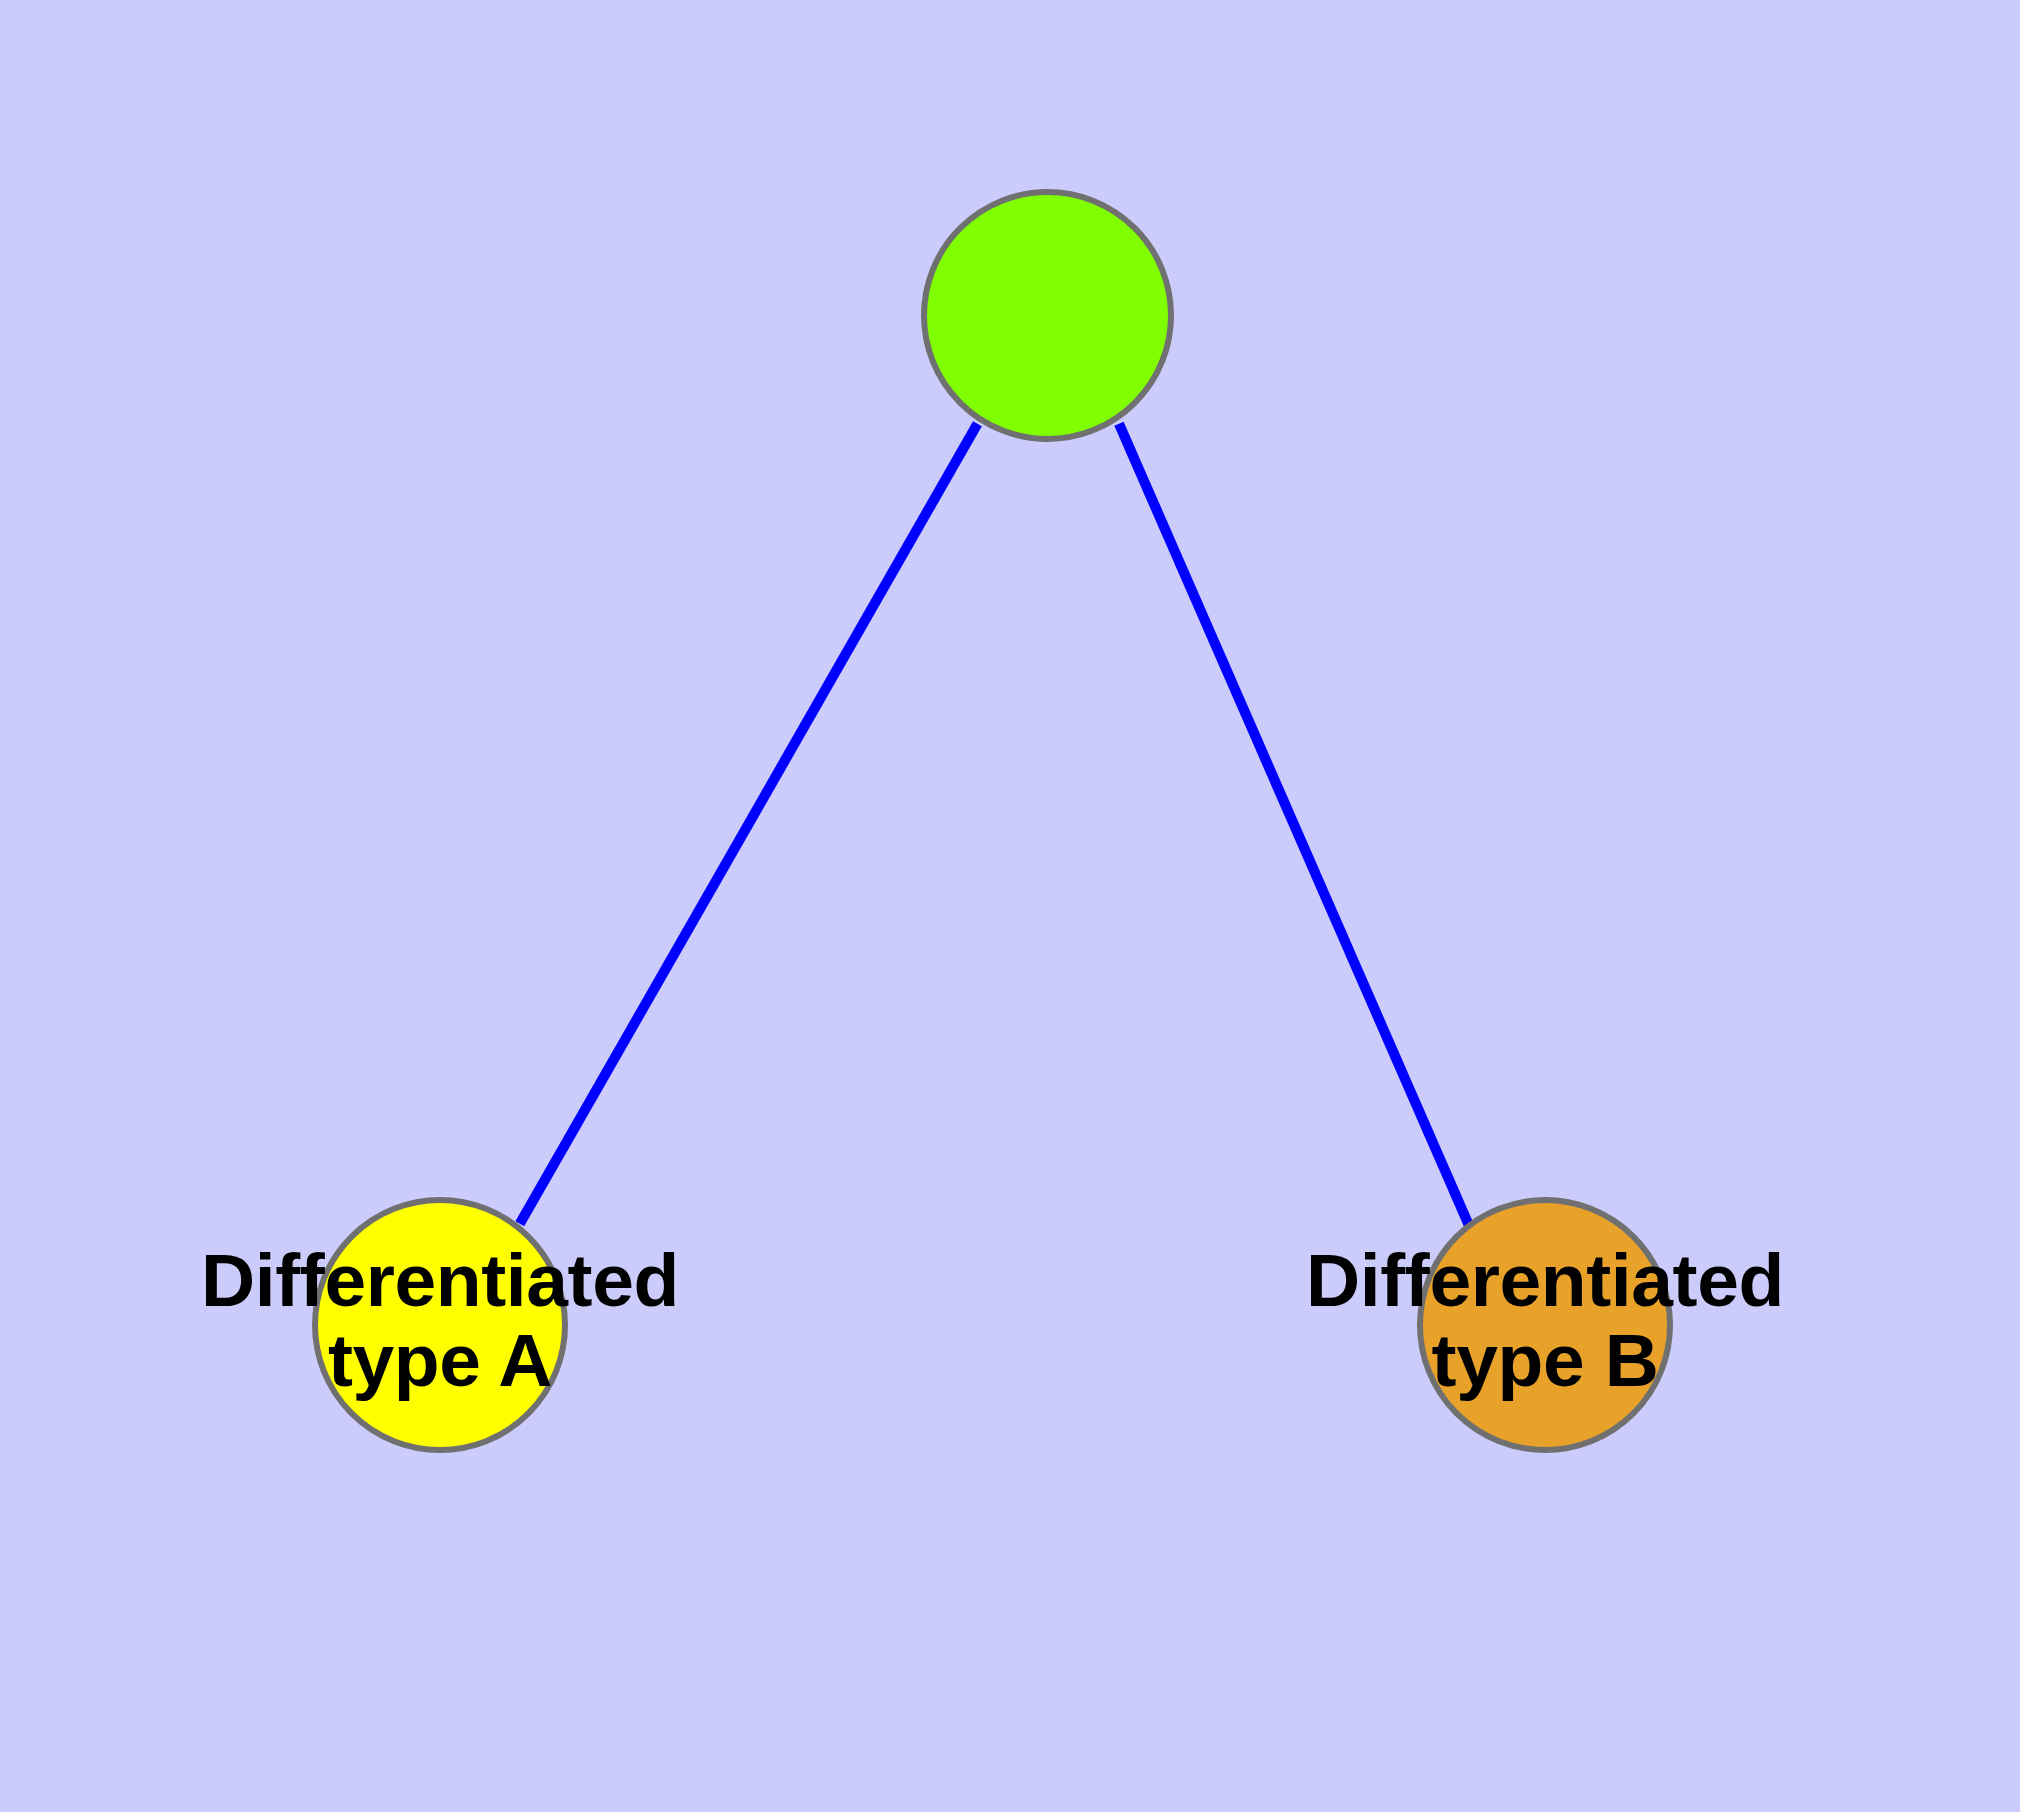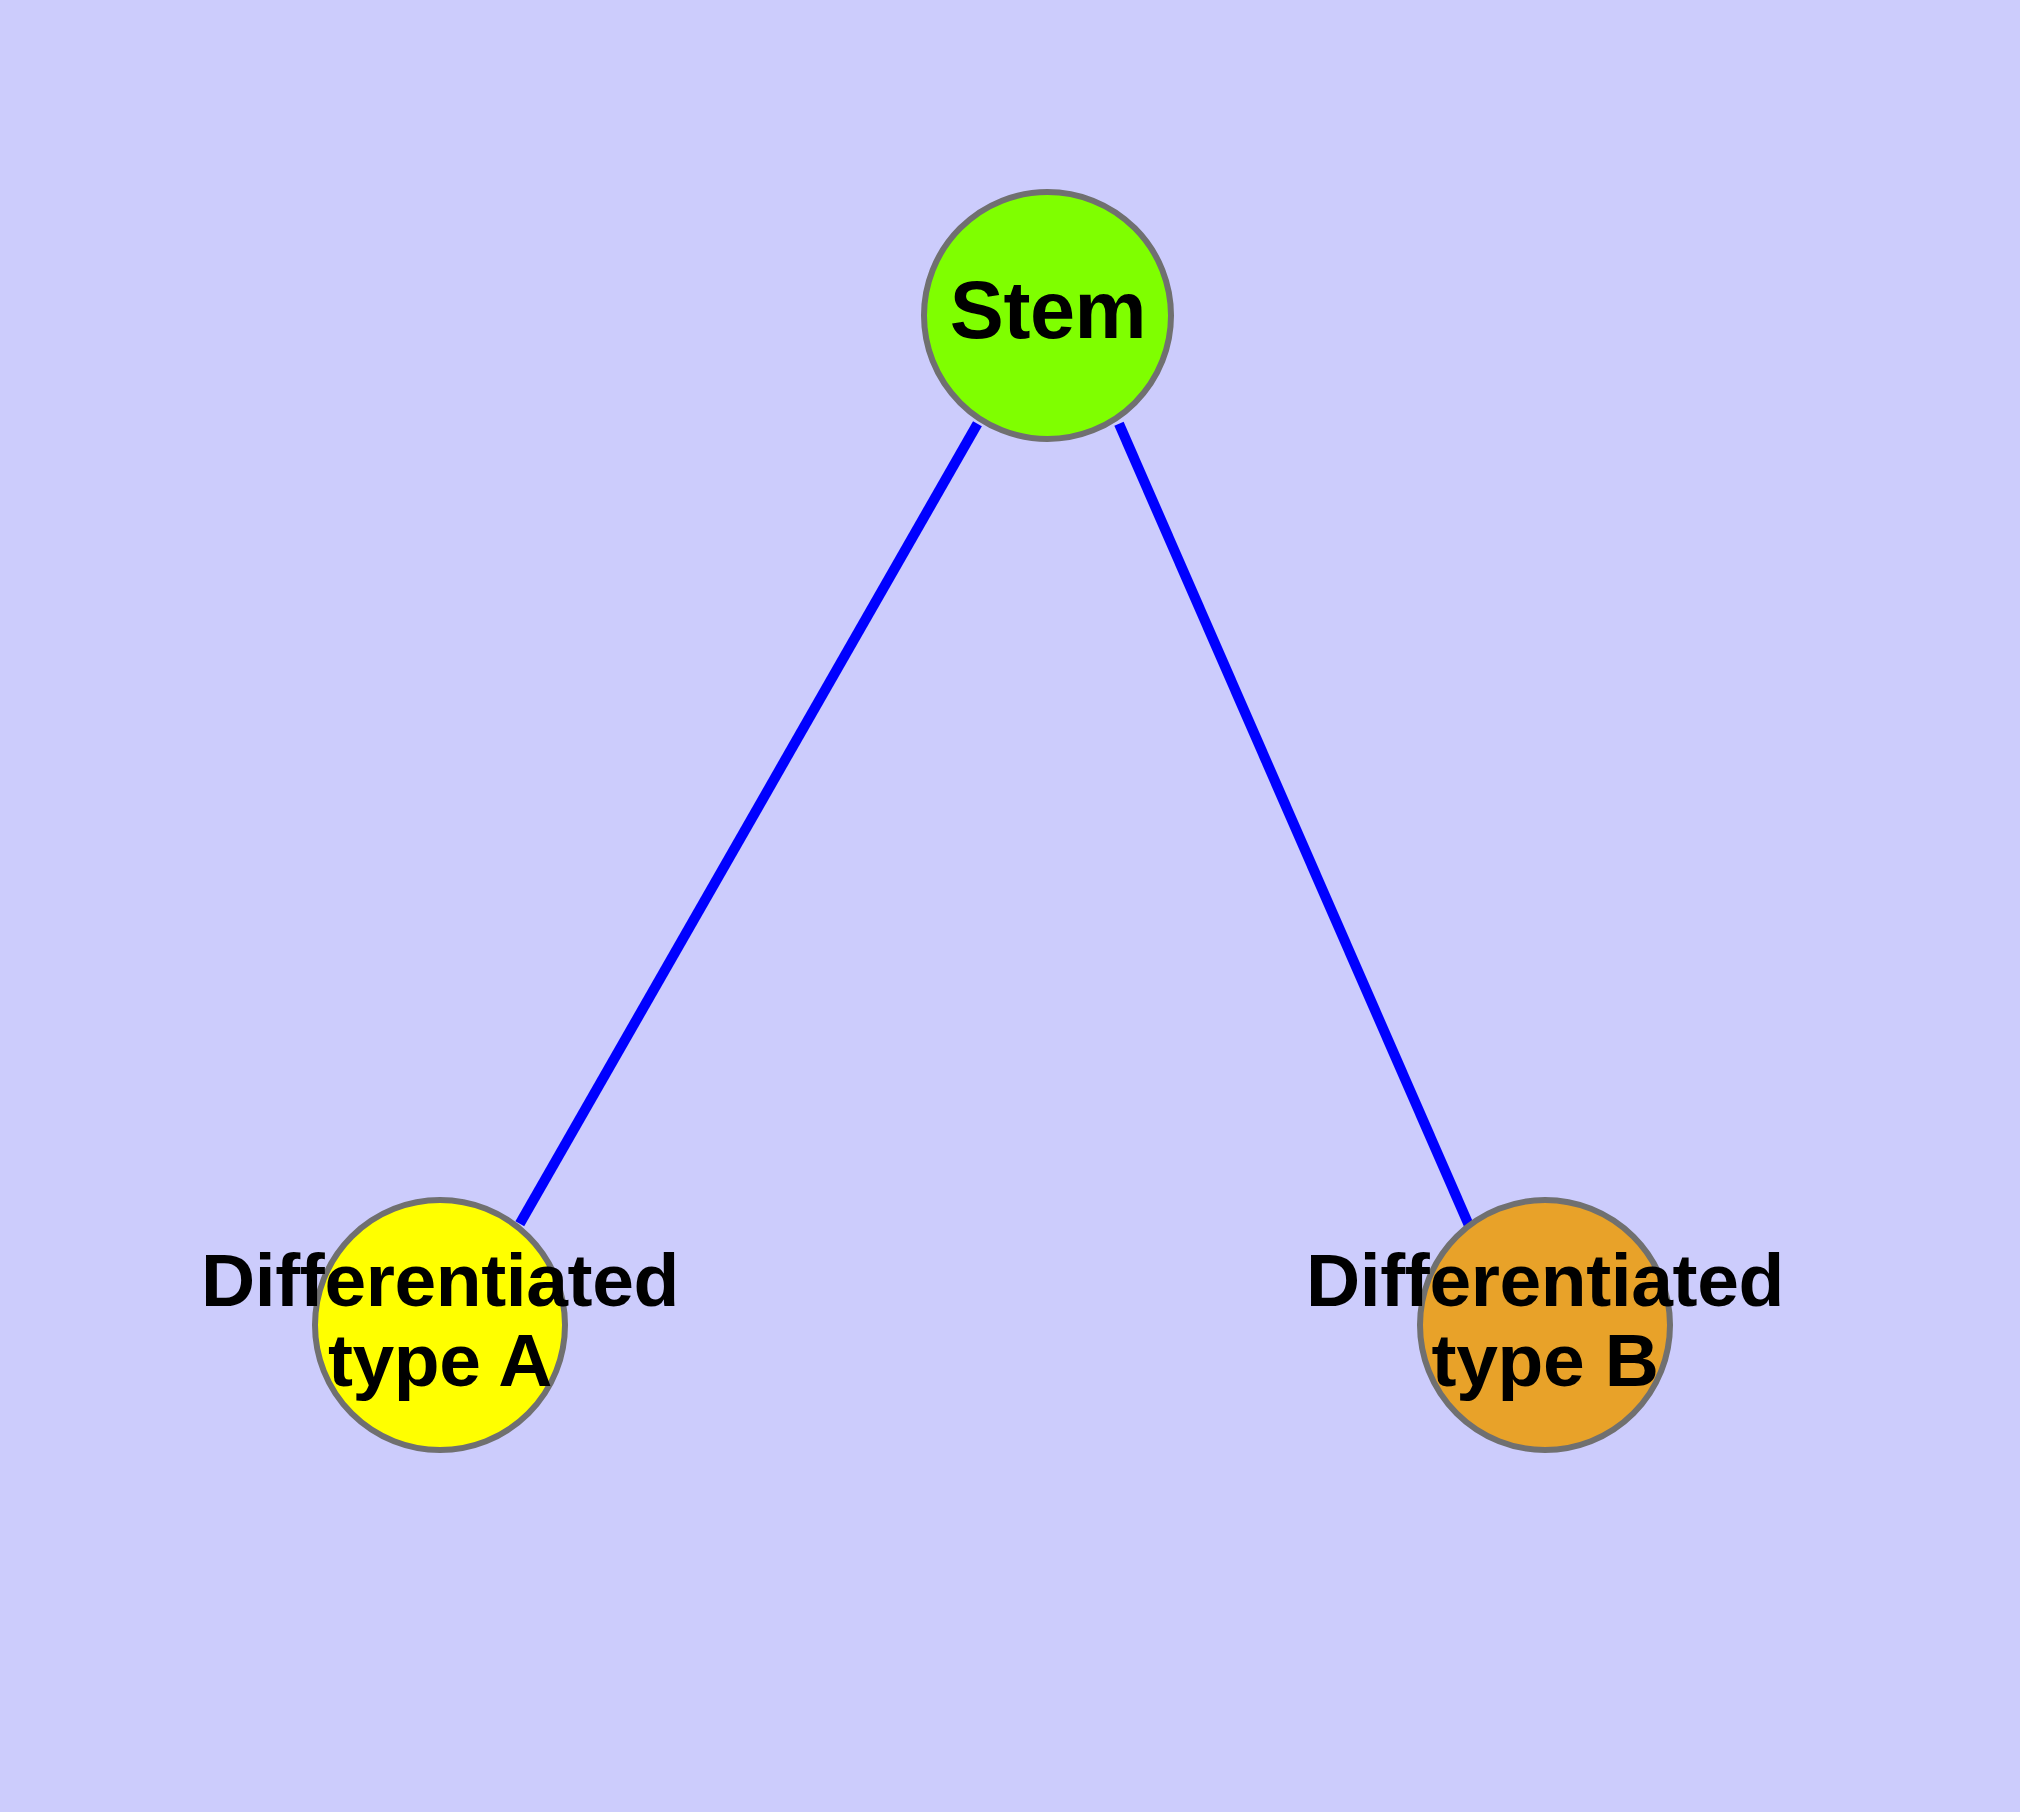--- a/index.html
+++ b/index.html
@@ -116,21 +116,20 @@
   </svg>
 
   <div id="node-layer">
 
     <div class="node" id="node-stem" style="left: 921px; top: 189px; width: 253px; height: 253px; background: rgb(127, 255, 0); border: 6.8px solid rgb(112, 112, 112);"></div>
 
     <div class="node" id="node-diff-a" style="left: 312px; top: 1197px; width: 256px; height: 256px; background: rgb(255, 255, 0); border: 6.8px solid rgb(112, 112, 112);"></div>
 
     <div class="node" id="node-diff-b" style="left: 1417px; top: 1197px; width: 256px; height: 256px; background: rgb(232, 162, 41); border: 6.8px solid rgb(112, 112, 112);"></div>
 
-    <div class="node-label" id="label-stem" style="color: rgb(0, 0, 0); left: 709px; top: 268px;">Stem</div>
 
     <div class="node-label" id="label-diff-a" style="color: rgb(0, 0, 0); left: 101px; top: 1241px;">Differentiated
 type A</div>
 
     <div class="node-label" id="label-diff-b" style="color: rgb(0, 0, 0); left: 1206px; top: 1241px;">Differentiated
 type B</div>
 
   </div>
 </div>
 

